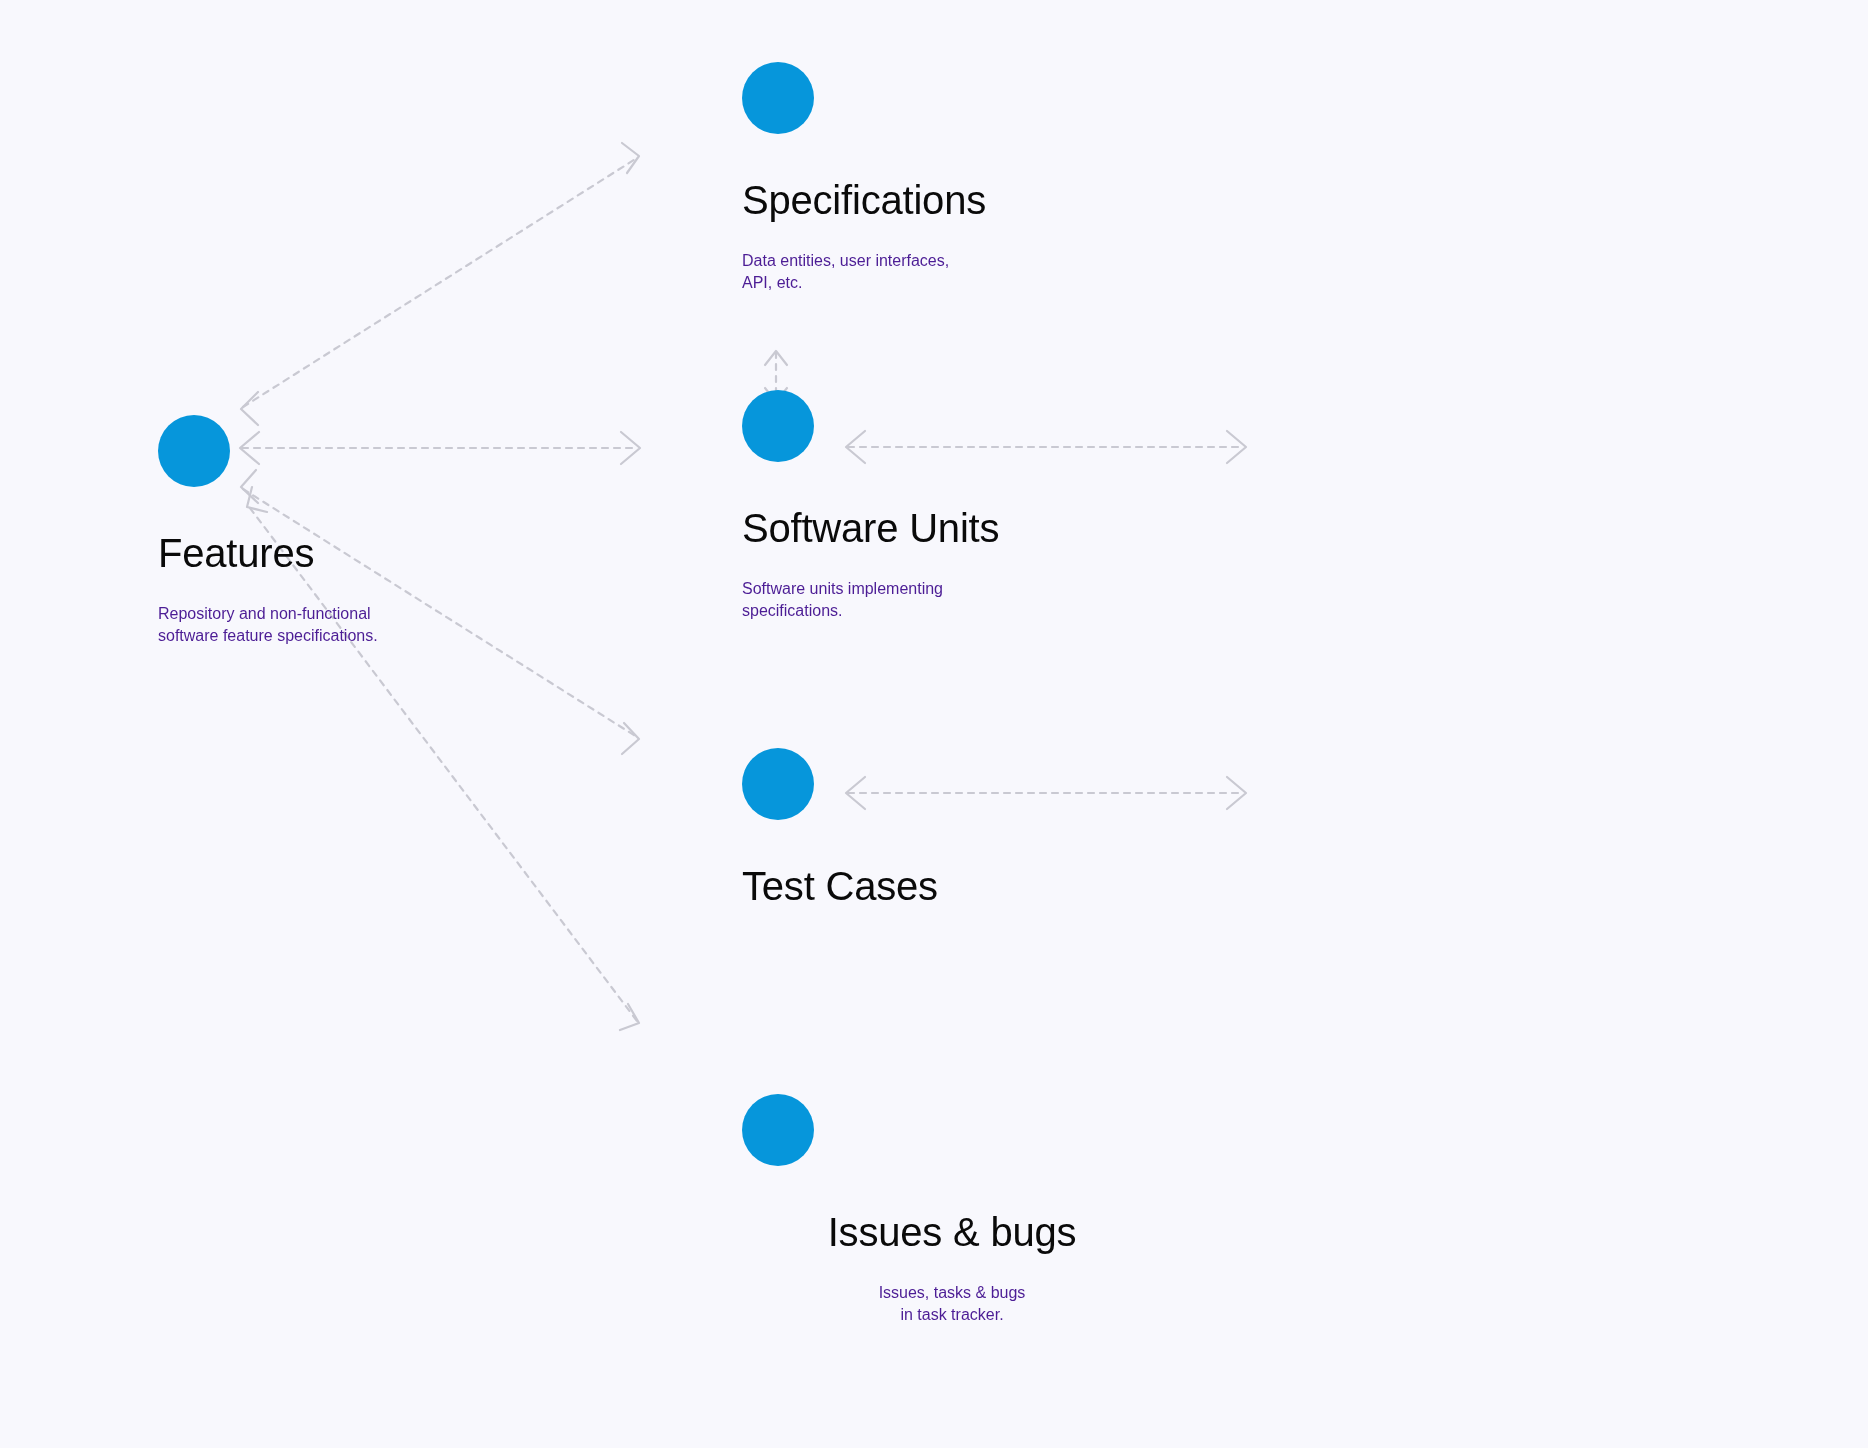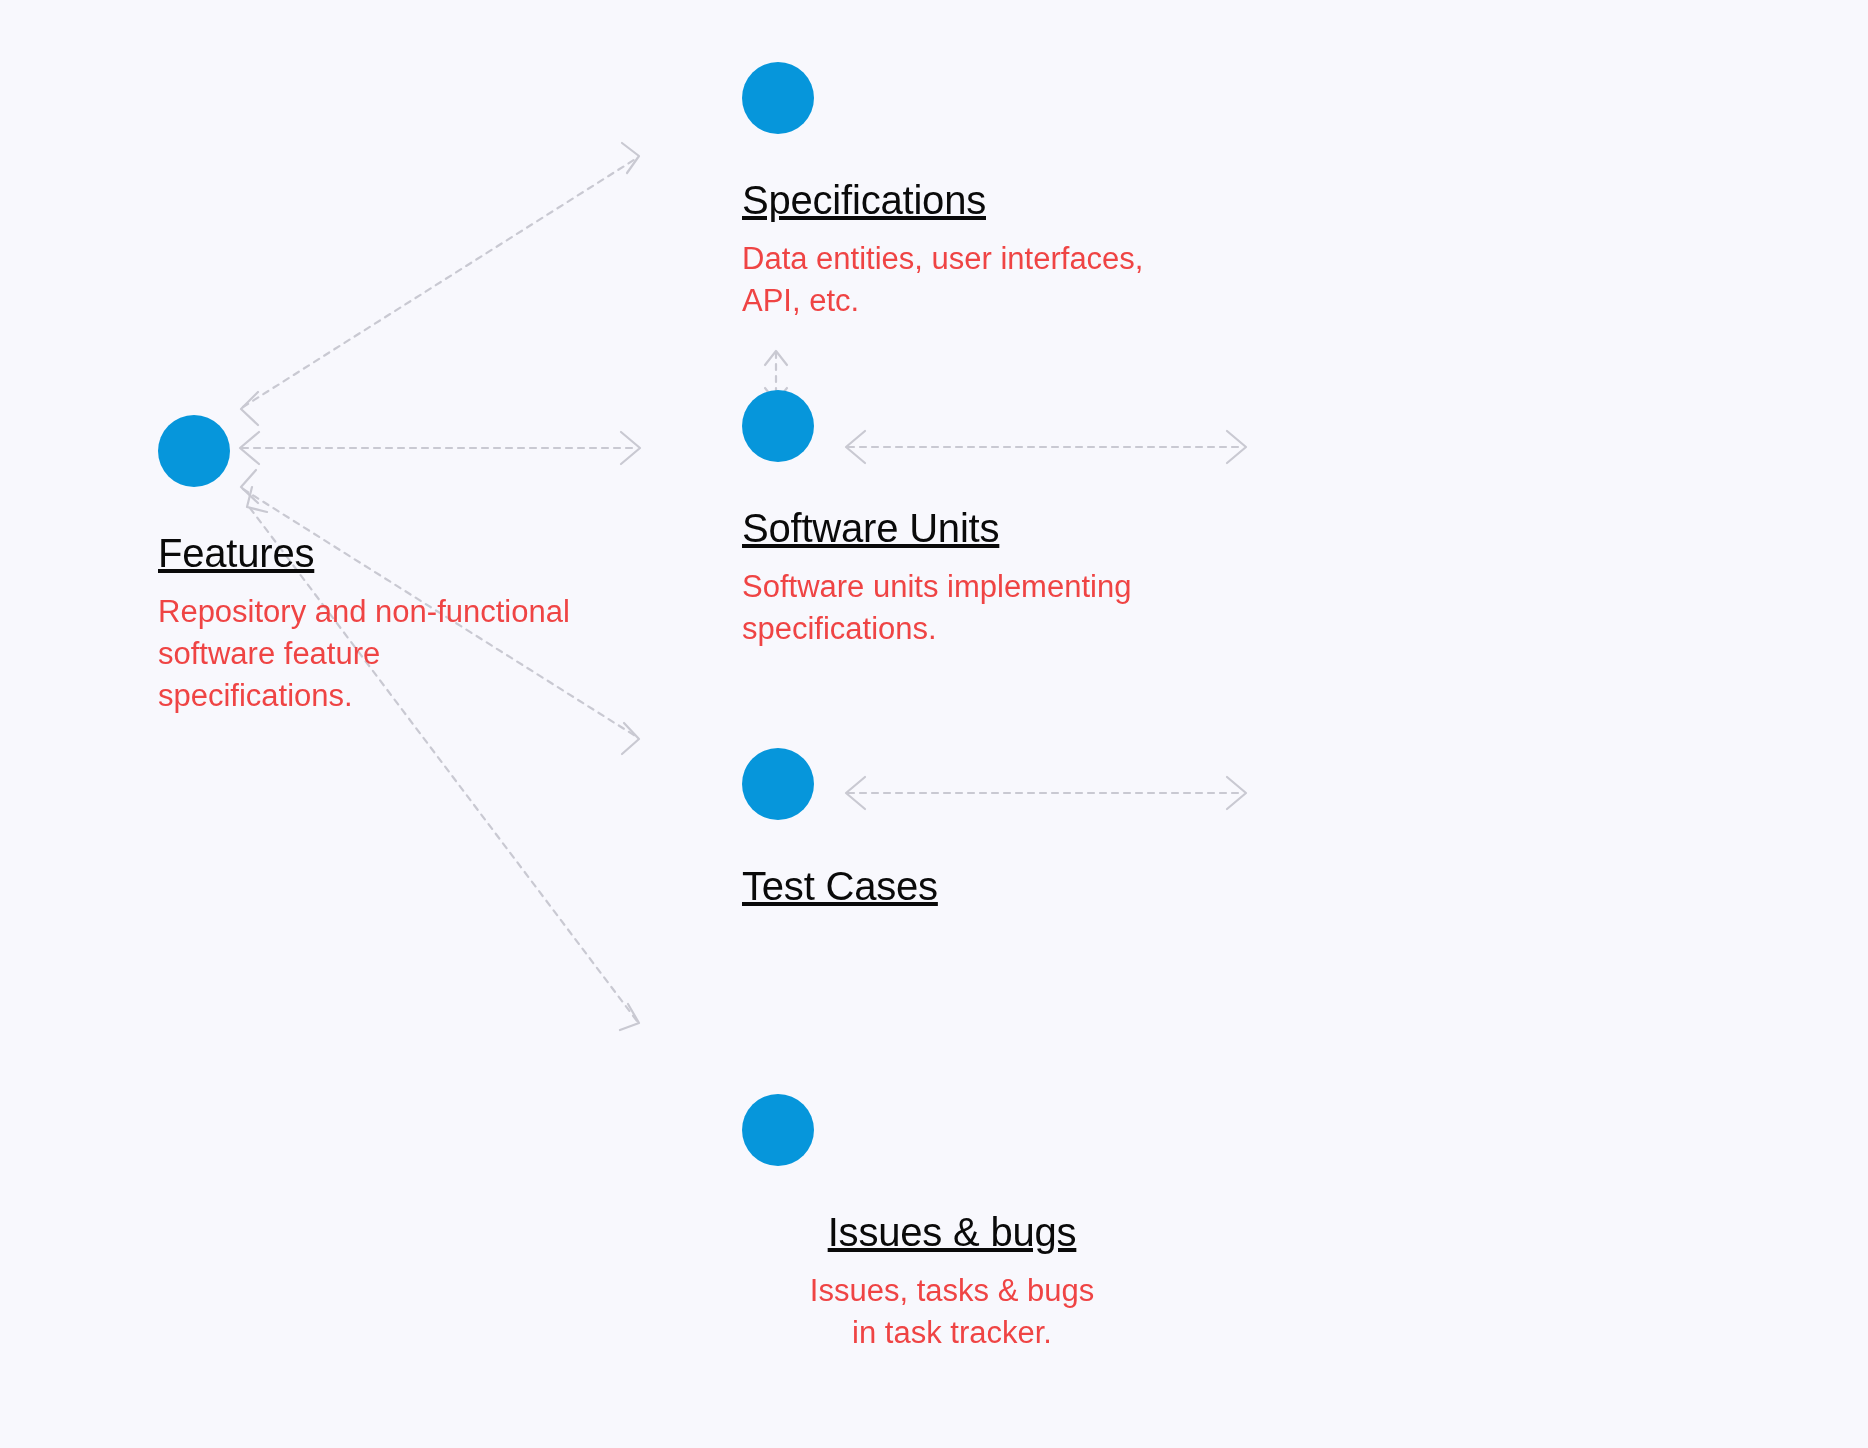--- a/index.html
+++ b/index.html
@@ -39,27 +39,26 @@
     display: block;
   }
   .node-title {
     font-size: 40px;
     font-weight: 400;
     color: #0a0a0a;
     letter-spacing: -0.2px;
     line-height: 1.1;
     margin-top: 44px;
     white-space: nowrap;
-    text-decoration: underline;
   }
   .node-desc {
-    font-size: 31px;
-    color: #ef4444;
+    font-size: 16px;
+    color: #4c1d95;
     line-height: 1.36;
-    margin-top: 16px;
+    margin-top: 28px;
     white-space: pre-line;
   }
   
   #node-specifications { left: 742px; top: 62px; }
   #node-features       { left: 158px; top: 415px; }
   #node-software-units { left: 742px; top: 390px; }
   #node-source-code    { left: 1330px; top: 400px; }
   #node-test-cases     { left: 742px; top: 748px; }
   #node-test-runs      { left: 1330px; top: 748px; }
   #node-issues         { left: 742px; top: 1094px; text-align: center; }

